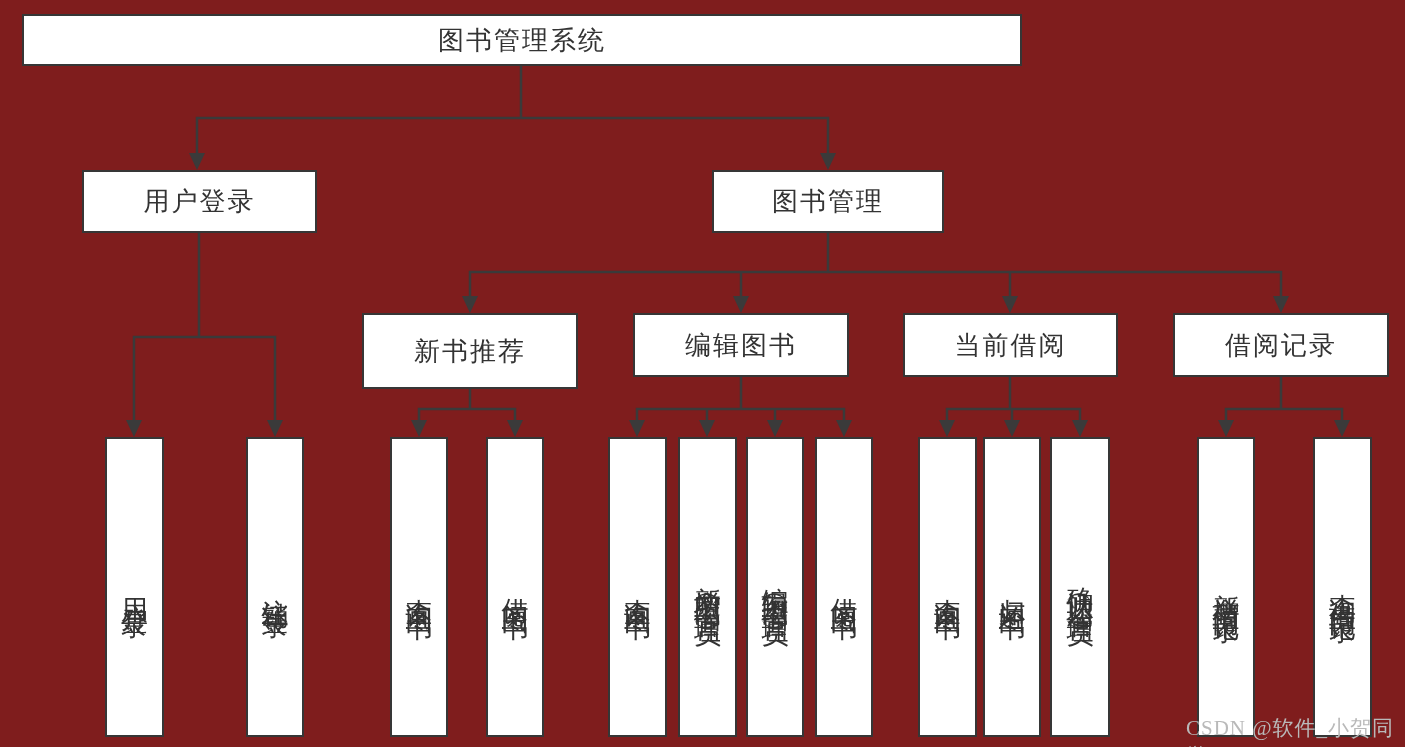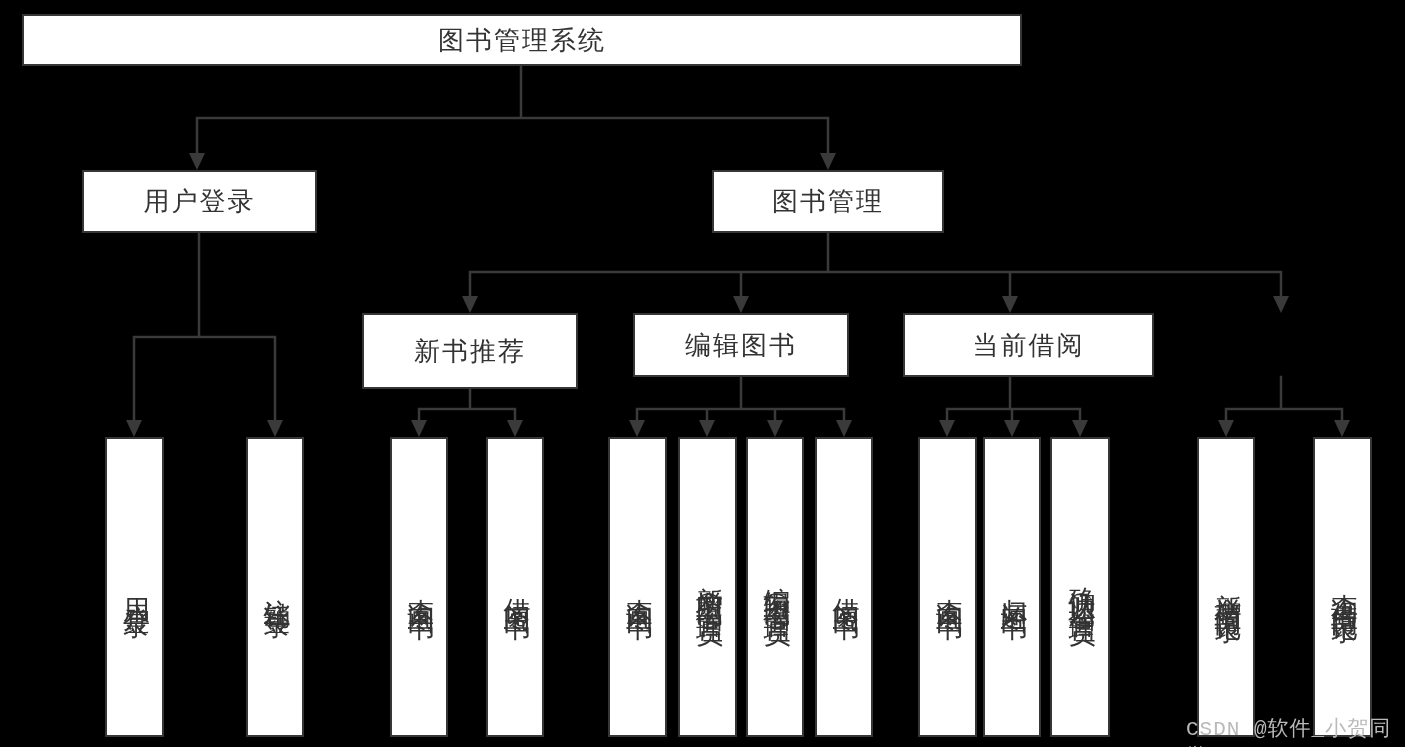--- a/index.html
+++ b/index.html
@@ -1,20 +1,20 @@
 <!DOCTYPE html>
 <html><head>
 <meta charset="utf-8">
 <style>
   * { margin:0; padding:0; box-sizing:border-box; }
   html, body { background:#ffffff; }
   body { width:1405px; height:747px; overflow:hidden; }
   #stage {
-    position:relative; width:1405px; height:747px; background:#000000;
-    font-family:Liberation Mono, monospace; color:#333333;
+    position:relative; width:1405px; height:747px; background:#7f1d1d;
+    font-family:Liberation Serif, serif; color:#333333;
   }
   svg.connectors { position:absolute; left:0; top:0; width:1405px; height:747px; }
   .ln { fill:none; stroke:#3a3a3a; stroke-width:2.5; stroke-linecap:square; }
   .ah { fill:#3a3a3a; stroke:none; }
   .node {
     position:absolute; background:#ffffff; border:2.5px solid #363636;
     display:flex; align-items:center; justify-content:center;
     font-size:26px; letter-spacing:2px; color:#333333; white-space:nowrap;
   }
   .vnode {
@@ -74,21 +74,22 @@
     </g>
   </svg>
 
   <div class="node" style="left:22px; top:14px; width:1000px; height:52px;">图书管理系统</div>
 
   <div class="node" style="left:82px; top:170px; width:235px; height:63px;">用户登录</div>
   <div class="node" style="left:712px; top:170px; width:232px; height:63px;">图书管理</div>
 
   <div class="node" style="left:362px; top:313px; width:216px; height:76px;">新书推荐</div>
   <div class="node" style="left:633px; top:313px; width:216px; height:64px;">编辑图书</div>
-  <div class="node" style="left:903px; top:313px; width:251px; height:64px;">当前借阅</div>
+  <div class="node" style="left:903px; top:313px; width:215px; height:64px;">当前借阅</div>
+  <div class="node" style="left:1173px; top:313px; width:216px; height:64px;">借阅记录</div>
 
   <div class="node vnode" style="left:105px; top:437px; width:59px; height:300px;">用户登录</div>
   <div class="node vnode" style="left:246px; top:437px; width:58px; height:300px;">注销登录</div>
 
   <div class="node vnode" style="left:390px; top:437px; width:58px; height:300px;">查询图书</div>
   <div class="node vnode" style="left:486px; top:437px; width:58px; height:300px;">借阅图书</div>
 
   <div class="node vnode" style="left:608px; top:437px; width:59px; height:300px;">查询图书</div>
   <div class="node vnode" style="left:678px; top:437px; width:59px; height:300px;">新增图书（管理员）</div>
   <div class="node vnode" style="left:746px; top:437px; width:58px; height:300px;">编辑图书（管理员）</div>

